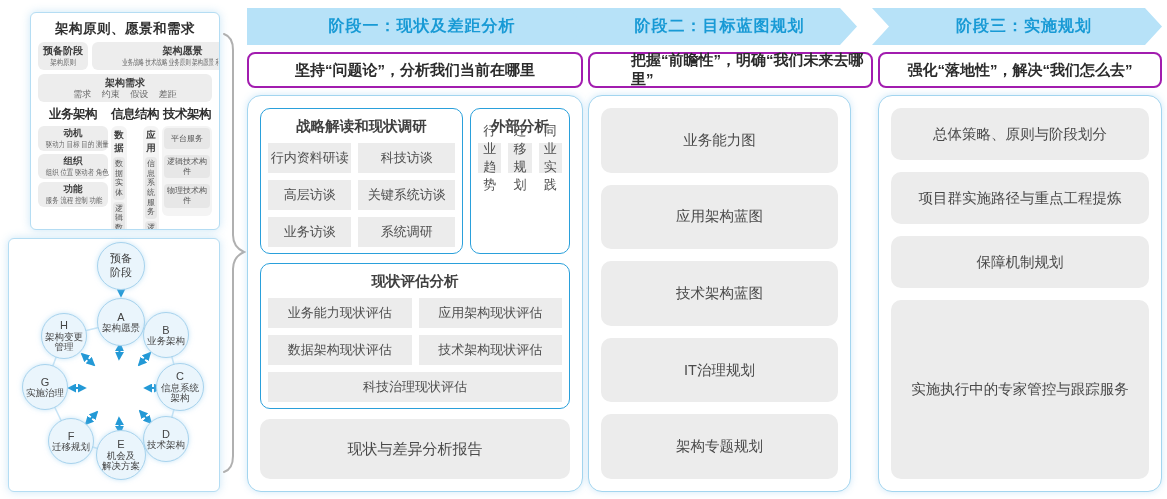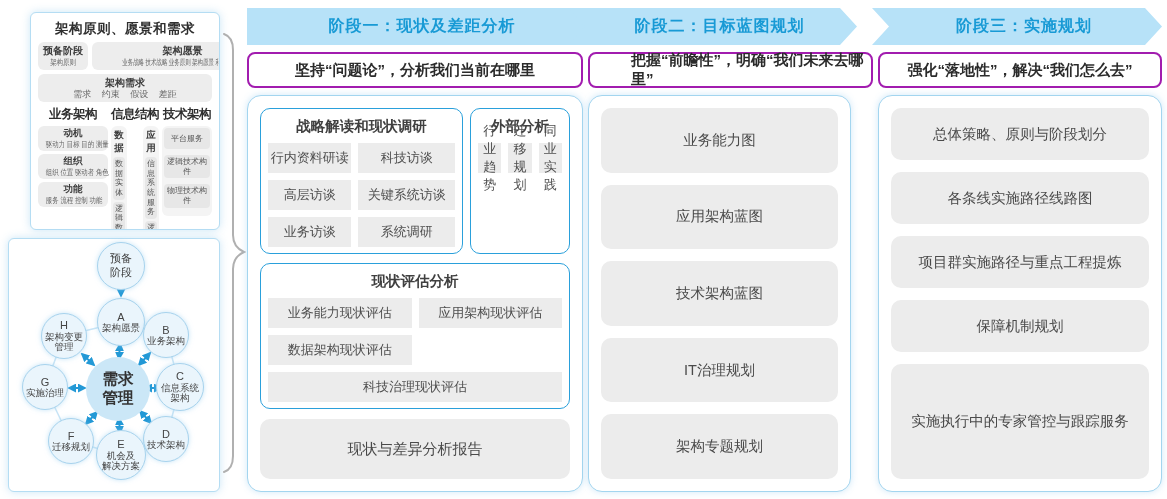--- a/index.html
+++ b/index.html
@@ -221,23 +221,20 @@
   </div>
   <div class="adm-node" style="left:13px;top:125px;width:46px;height:46px;">
     <span class="code">G</span>
     <span class="lbl">实施治理</span>
   </div>
   <div class="adm-node" style="left:32px;top:74px;width:46px;height:46px;">
     <span class="code">H</span>
     <span class="lbl">架构变更管理</span>
   </div>
 
-  <div class="adm-center">
-    <span class="cw">需求管理</span>
-  </div>
 </div>
 
 <svg id="brace" width="24" height="440" viewBox="0 0 24 440">
   <path d="M2,1 Q11,4 11,17 L11,202 Q11,214 22,219 Q11,224 11,236 L11,423 Q11,436 2,439" fill="none" stroke="#b0b0b0" stroke-width="2" stroke-linecap="round"></path>
 </svg>
 
 <div class="band" id="band-1">
   <span class="band-label">阶段一：现状及差距分析</span>
 </div>
 <div class="band" id="band-2">
@@ -273,34 +270,34 @@
       </div>
     </div>
   </div>
 
   <div class="bluebox p1-eval">
     <div class="bb-title">现状评估分析</div>
     <div class="eval-grid">
       <div class="chip">业务能力现状评估</div>
       <div class="chip">应用架构现状评估</div>
       <div class="chip">数据架构现状评估</div>
+      <div class="chip">技术架构现状评估</div>
       <div class="chip chip-wide">科技治理现状评估</div>
     </div>
   </div>
 
   <div class="p1-footer">现状与差异分析报告</div>
 </div>
 
 <div class="pcontainer" id="cont-2">
   <div class="graybig">业务能力图</div>
   <div class="graybig">应用架构蓝图</div>
   <div class="graybig">技术架构蓝图</div>
   <div class="graybig">IT治理规划</div>
   <div class="graybig">架构专题规划</div>
 </div>
 
 <div class="pcontainer" id="cont-3">
   <div class="graybig fixed">总体策略、原则与阶段划分</div>
-  <div class="graybig fixed">各条线实施路径线路图</div>
   <div class="graybig fixed">项目群实施路径与重点工程提炼</div>
   <div class="graybig fixed">保障机制规划</div>
   <div class="graybig">实施执行中的专家管控与跟踪服务</div>
 </div>
 
 </body></html>

